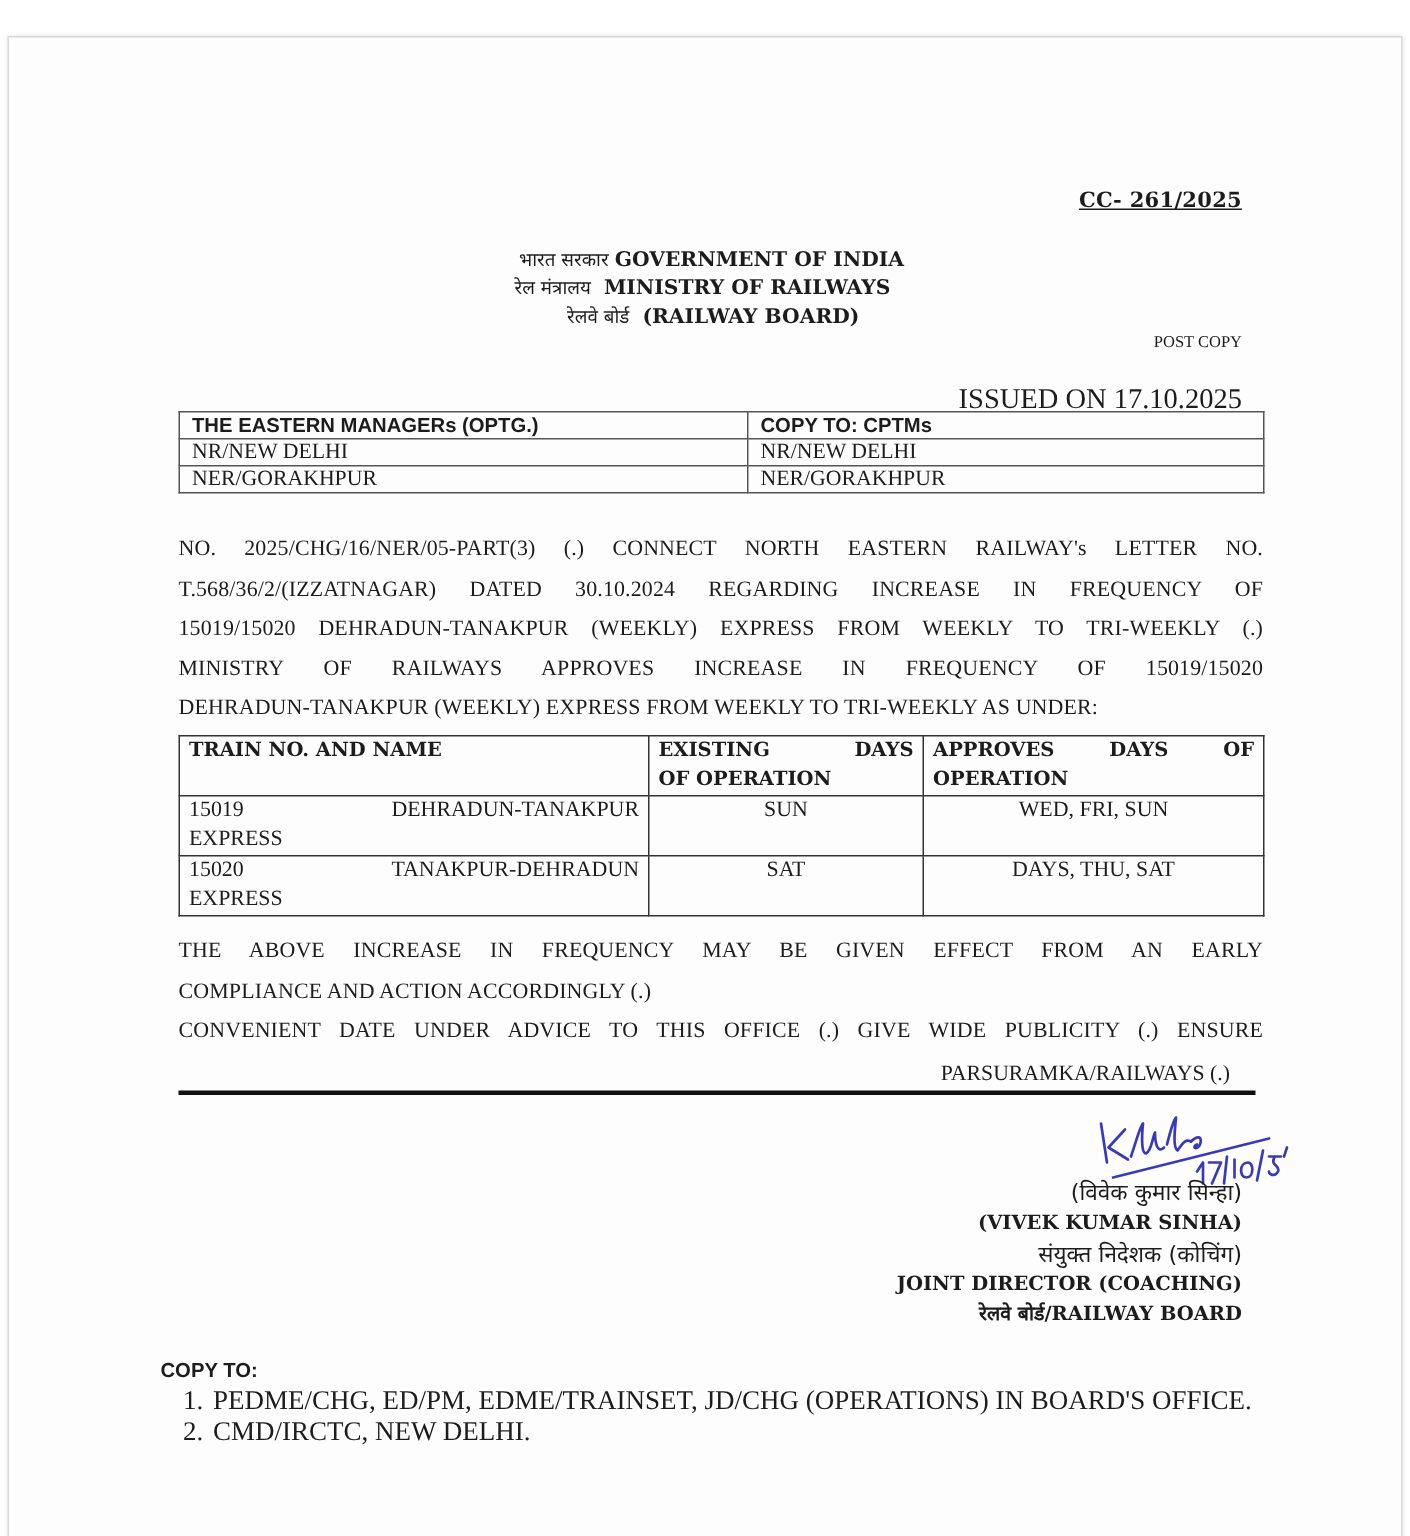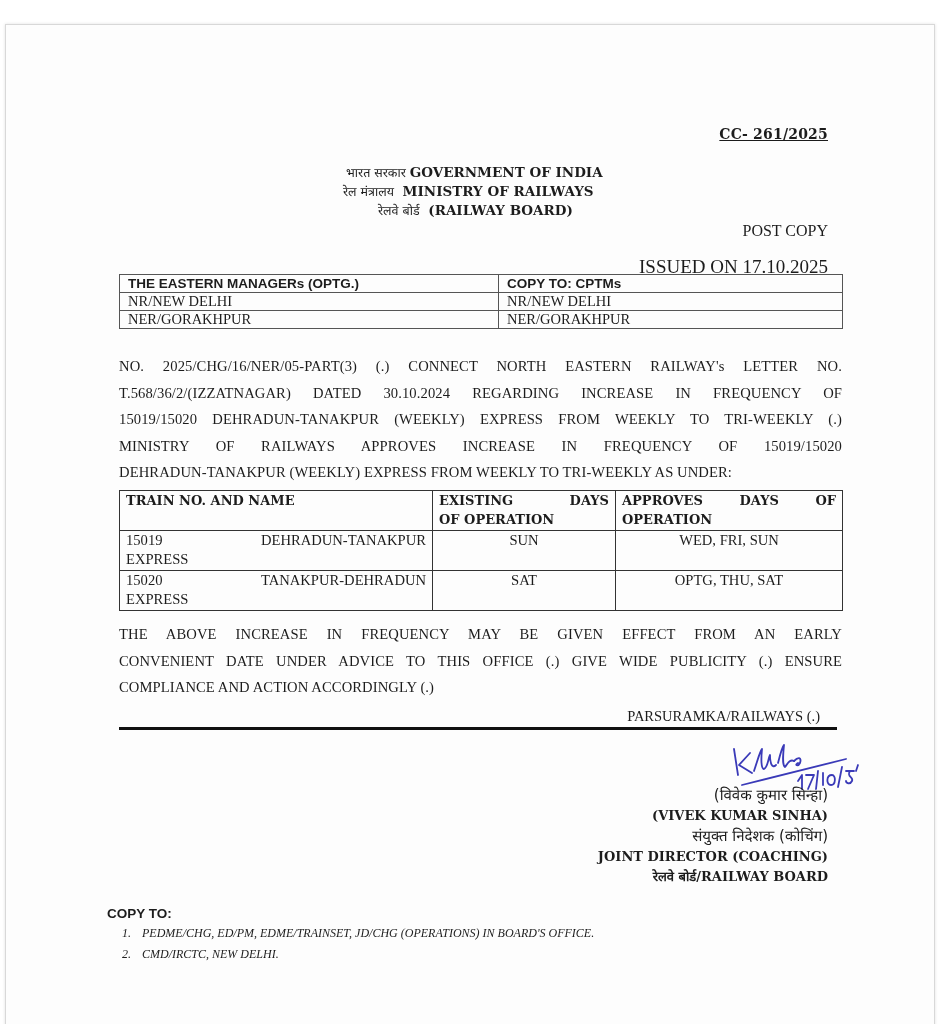--- a/index.html
+++ b/index.html
@@ -12,21 +12,21 @@
     background:#fdfdfd; border:1px solid #d8d8d8; box-shadow: 0 0 3px rgba(0,0,0,0.12);
   }
   .abs { position:absolute; white-space:nowrap; }
   .bold-serif { font-family:"DejaVu Serif", serif; font-weight:bold; }
   .cc-no { right:106px; top:101px; font-size:14px; text-decoration:underline; letter-spacing:0.2px; }
   .hdr { left:0; width:100%; text-align:center; font-size:13.5px; }
   .hdr .hi { font-family:"DejaVu Sans", sans-serif; font-weight:normal; font-size:12.5px; margin-right:4px;margin-top:29px; }
   .hdr1 { top:139px; left:340px; width:auto; text-align:left; }
   .hdr2 { top:158px; left:337px; width:auto; text-align:left; }
   .hdr3 { top:177px; left:372px; width:auto; text-align:left; }
-  .post { right:106px; top:197px; font-size:16px; text-align:left; }
+  .post { right:106px; top:197px; font-size:11px; text-align:left; }
   .issued { right:106px; top:215px; font-size:19px; text-align:right;margin-top:16px; }
 
   table { border-collapse:collapse; position:absolute; }
   .t1 { left:113px; top:249px; width:724px; font-size:14.5px; }
   .t1 td { border:1.5px solid #555; padding:0 8px; height:17px; line-height:17px; vertical-align:top; }
   .t1 td.h { font-family:"Liberation Sans", sans-serif; font-weight:bold; font-size:13.5px; font-stretch:condensed; }
   .t1 td.c1 { width:362px; }
 
   .para { position:absolute; left:113px; width:723px; font-size:14.6px; line-height:26.6px; text-align:justify; text-align-last:left; letter-spacing:0.1px; }
   .p1 { top:328px; }
@@ -47,21 +47,21 @@
   .sign-off { right:114px; top:683px; font-size:14.5px; }
   .rule { position:absolute; left:113px; top:702px; width:718px; height:2.5px; background:#111; }
 
   .sig-ink { position:absolute; left:722px; top:716px; }
   .sig-block { position:absolute; right:106px; top:760px; text-align:right; }
   .sig-block div { line-height:20.5px; height:20.5px; }
   .sig-block .hi { font-family:"DejaVu Sans", sans-serif; font-size:15px; }
   .sig-block .en { font-family:"DejaVu Serif", serif; font-weight:bold; font-size:13px; }
 
   .copy-head { left:101px; top:881px; font-family:"Liberation Sans", sans-serif; font-weight:bold; font-size:13.5px; }
-  .copy-list { position:absolute; left:116px; top:898px; font-size:12px; margin:0; padding:0; list-style:none;font-style:italic; }
+  .copy-list { position:absolute; left:116px; top:898px; font-size:18px; margin:0; padding:0; list-style:none; }
   .copy-list li { line-height:21px; height:21px; white-space:nowrap; }
   .copy-list .num { display:inline-block; width:20px; }
 </style>
 </head>
 <body>
 
 <div class="page">
 
   <div class="abs cc-no bold-serif">CC- 261/2025</div>
 
@@ -123,29 +123,29 @@
       </td>
       <td class="r center">SUN</td>
       <td class="r center">WED, FRI, SUN</td>
     </tr>
     <tr>
       <td class="r namecell">
         <span class="j">15020 TANAKPUR-DEHRADUN</span>
         <span>EXPRESS</span>
       </td>
       <td class="r center">SAT</td>
-      <td class="r center">OPTG, THU, SAT</td>
+      <td class="r center">DAYS, THU, SAT</td>
     </tr>
   </tbody>
     </table>
 
   <div class="para p2">
     <span class="line">THE ABOVE INCREASE IN FREQUENCY MAY BE GIVEN EFFECT FROM AN EARLY</span>
+    <span class="line last">COMPLIANCE AND ACTION ACCORDINGLY (.)</span>
     <span class="line">CONVENIENT DATE UNDER ADVICE TO THIS OFFICE (.) GIVE WIDE PUBLICITY (.) ENSURE</span>
-    <span class="line last">COMPLIANCE AND ACTION ACCORDINGLY (.)</span>
   </div>
 
   <div class="abs sign-off">PARSURAMKA/RAILWAYS (.)</div>
   <div class="rule"></div>
 
   <svg class="sig-ink" width="140" height="52" viewBox="0 0 140 52">
     <g fill="none" stroke="#3a3ab8" stroke-width="1.8" stroke-linecap="round" stroke-linejoin="round">
       <path d="M6 8 L10 34"></path>
       <path d="M22 12 L11 24 L24 32"></path>
       <path d="M26 30 C30 18 32 10 34 8 C33 18 33 28 36 28 C40 26 40 18 42 14 C42 22 44 28 48 24"></path>

